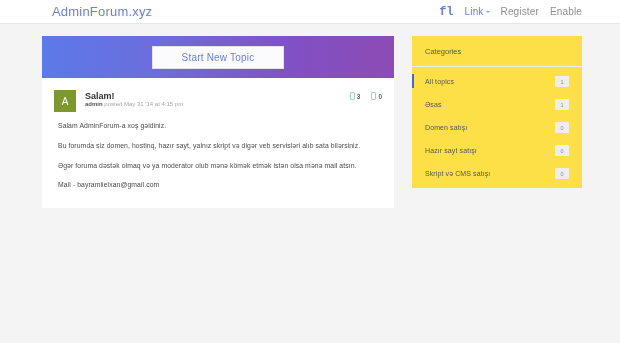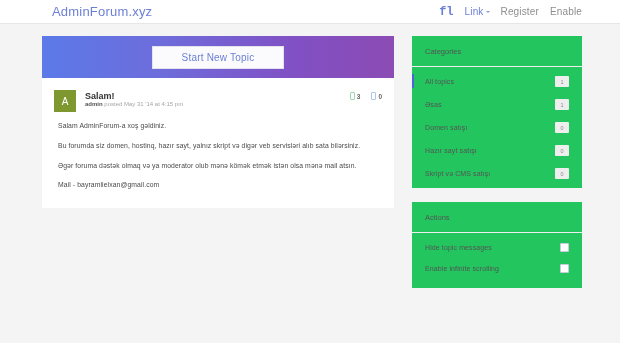--- a/index.html
+++ b/index.html
@@ -146,21 +146,21 @@
     font-size: 6.8px;
     color: #4a4a4a;
     line-height: 1.3;
     margin-bottom: 11px;
     letter-spacing: .1px;
   }
   .post-body p:last-child { margin-bottom: 0; }
 
   
   .panel {
-    background: #22c55e;
+    background: #fde047;
     margin-bottom: 14px;
   }
   .panel-head {
     padding: 11px 13px 10px 13px;
     border-bottom: 1px solid #eeeeee;
     font-size: 7.5px;
     color: #555555;
   }
   .cat-list { padding: 3px 0; }
   .cat-row {
@@ -289,28 +289,15 @@
           <span class="cat-label">Hazır sayt satışı</span>
           <span class="cat-badge">0</span>
         </div>
         <div class="cat-row">
           <span class="cat-label">Skript və CMS satışı</span>
           <span class="cat-badge">0</span>
         </div>
       </div>
     </div>
 
-    <div class="panel">
-      <div class="panel-head">Actions</div>
-      <div class="act-list">
-        <div class="act-row">
-          <span class="act-label">Hide topic messages</span>
-          <span class="checkbox"></span>
-        </div>
-        <div class="act-row">
-          <span class="act-label">Enable infinite scrolling</span>
-          <span class="checkbox"></span>
-        </div>
-      </div>
-    </div>
 
   </div>
 </div>
 
 </body></html>

